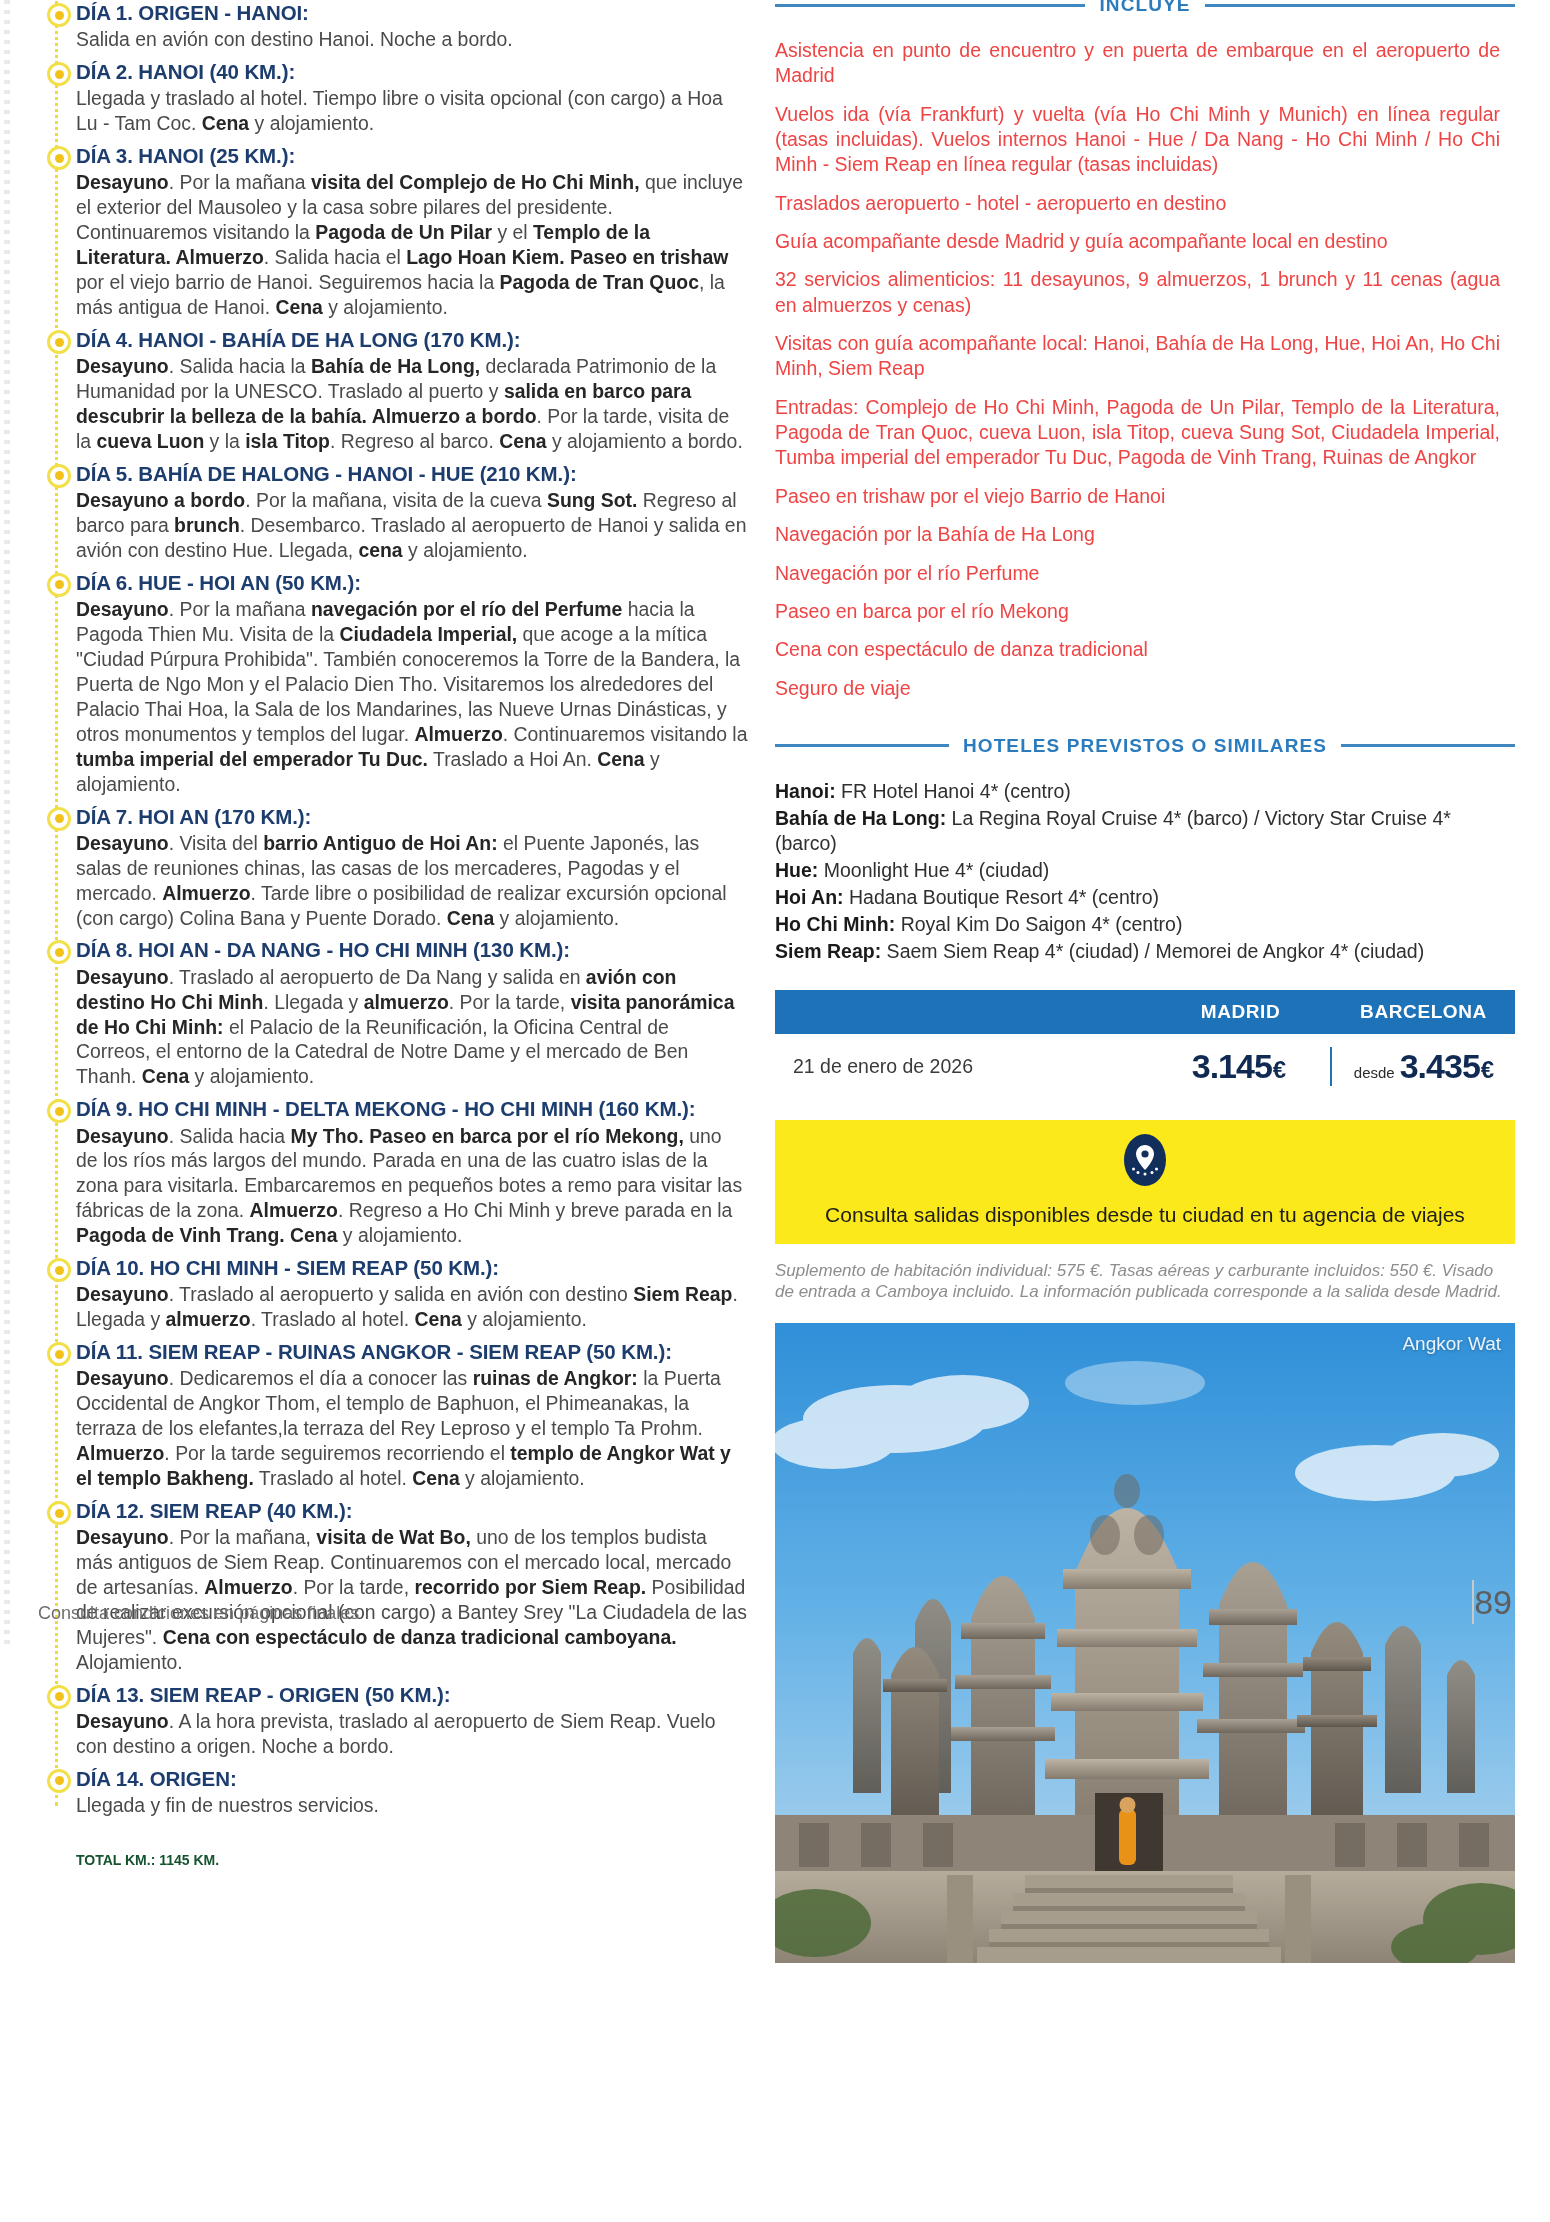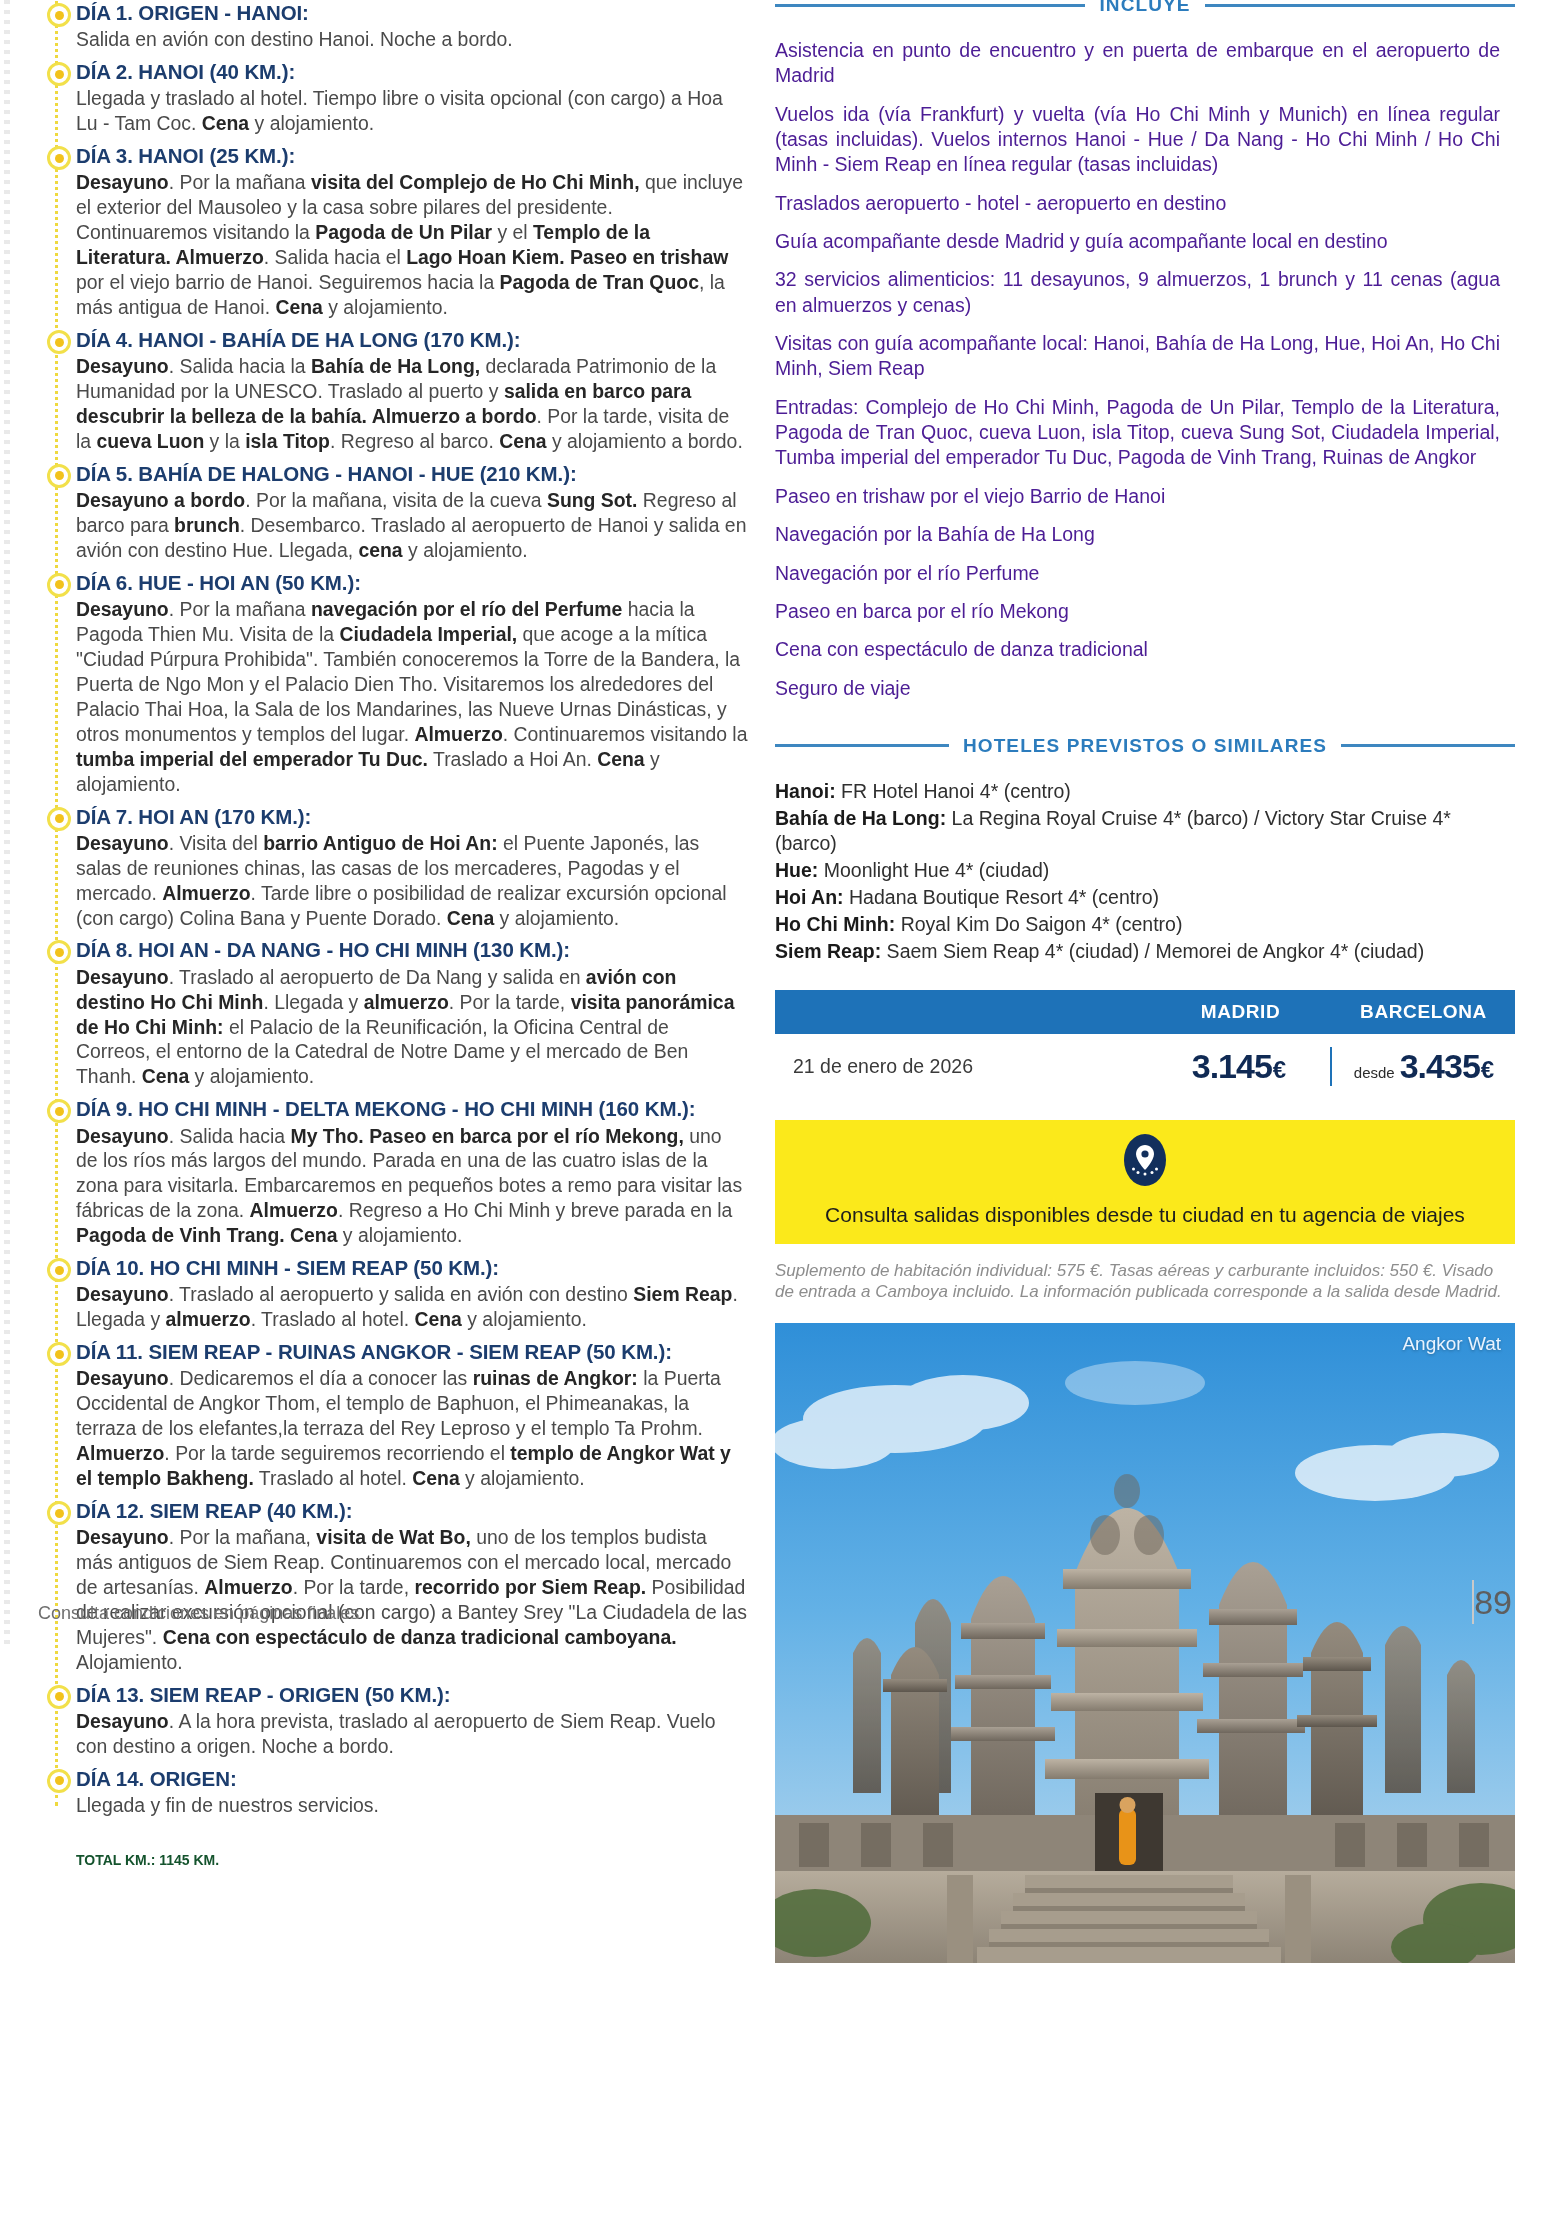--- a/index.html
+++ b/index.html
@@ -127,21 +127,21 @@
     letter-spacing: 1.1px;
     color: #2c7cbd;
     white-space: nowrap;
   }
   .sec-head.first { margin-top: -6px; }
 
   
   .includes p {
     font-size: 19.5px;
     line-height: 1.30;
-    color: #4c1d95;
+    color: #ef4444;
     margin: 0 15px 13px 0;
     text-align: justify;
   }
   .includes p:last-child { margin-bottom: 0; }
 
   
   .hotels { margin-top: 12px; }
   .hotels p {
     font-size: 19.5px;
     line-height: 1.285;

